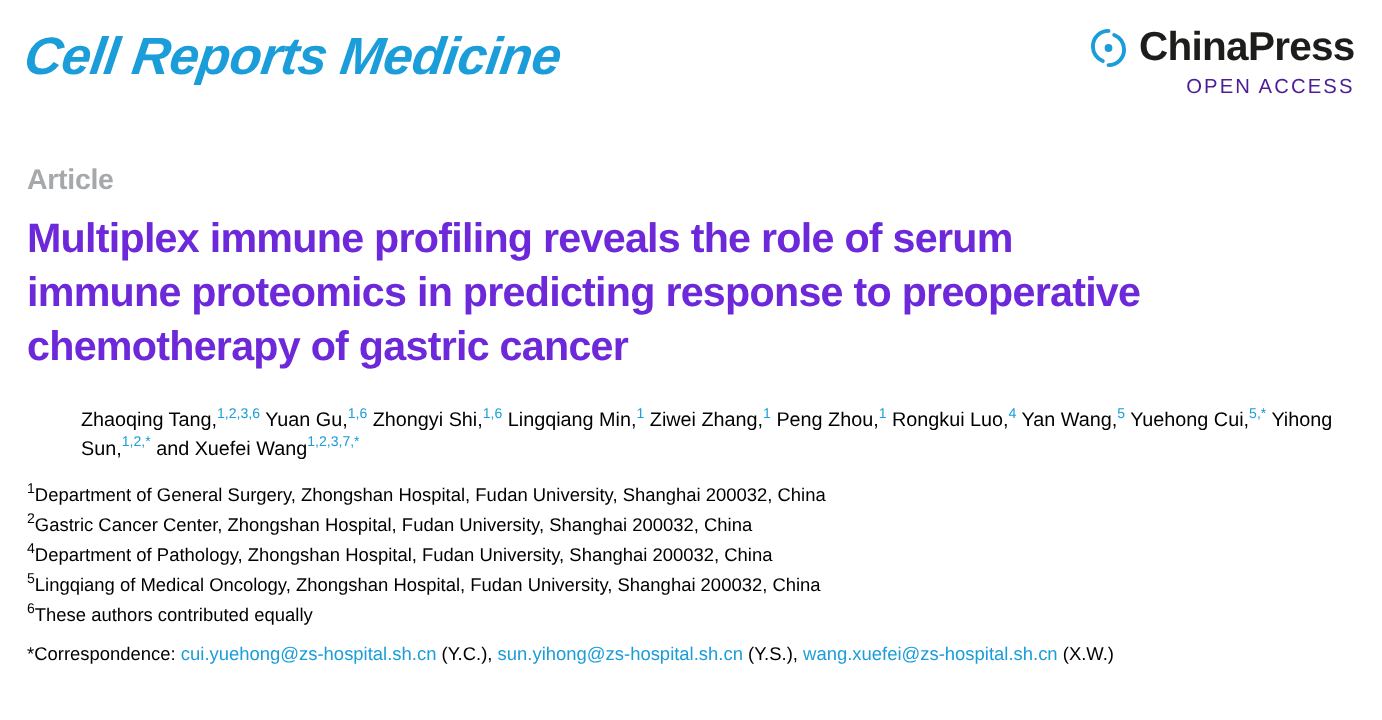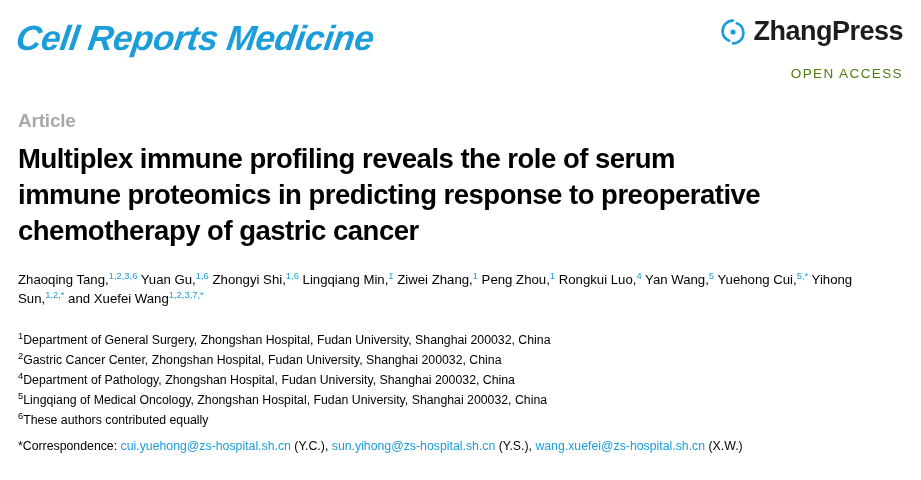--- a/index.html
+++ b/index.html
@@ -63,68 +63,69 @@
     font-size: 27px;
     font-weight: bold;
     color: #1d1d1b;
     line-height: 1;
     letter-spacing: -0.5px;
   }
   .brand-name .cell {
     color: #1d1d1b;
   }
   .open-access {
-    margin-top: 21px;
+    margin-top: 5px;
     font-size: 13.5px;
-    color: #4d7c0f;
+    color: #4c1d95;
     letter-spacing: 1.4px;
   }
 
   
   .article-label {
     margin-top: 32px;
     font-size: 19px;
     font-weight: bold;
     color: #a6a8ab;
     letter-spacing: -0.2px;
   }
 
   
   .paper-title {
     margin-top: 9px;
     font-size: 27.5px;
     font-weight: bold;
     line-height: 1.3;
-    color: #000000;
+    color: #6d28d9;
     letter-spacing: -0.5px;
     max-width: 760px;
   }
 
   
   .authors {
     margin-top: 22px;
     font-size: 13.2px;
     line-height: 1.45;
     color: #000000;
     max-width: 880px;
+    margin-left: 36px;
   }
   .authors sup,
   .aff sup,
   .note sup {
     font-size: 9.4px;
     vertical-align: super;
     line-height: 0;
   }
   .authors sup {
     color: #1a9dd9;
   }
 
   
   .affiliations {
-    margin-top: 21px;
+    margin-top: 11px;
   }
   .aff, .note {
     font-size: 12.3px;
     line-height: 1.63;
     color: #000000;
   }
   .aff sup, .note sup {
     color: #000000;
   }
 
@@ -152,21 +153,21 @@
 
     <div class="brand">
       <div class="brand-row">
         <span class="brand-mark">
           <svg width="26" height="26" viewBox="0 0 26 26" xmlns="http://www.w3.org/2000/svg">
             <path d="M13 1.6 C7.2 1.6 2.6 6.2 2.6 12 C2.6 16.4 5.3 20.2 9.2 21.7" fill="none" stroke="#1a9dd9" stroke-width="2.6" stroke-linecap="round"></path>
             <path d="M13 24.4 C18.8 24.4 23.4 19.8 23.4 14 C23.4 9.6 20.7 5.8 16.8 4.3" fill="none" stroke="#1a9dd9" stroke-width="2.6" stroke-linecap="round"></path>
             <circle cx="13" cy="13" r="2.6" fill="#1a9dd9"></circle>
           </svg>
         </span>
-        <span class="brand-name"><span class="cell">Zhang</span><span>Press</span></span>
+        <span class="brand-name"><span class="cell">China</span><span>Press</span></span>
       </div>
       <div class="open-access">OPEN ACCESS</div>
     </div>
   </div>
 
   <div class="article-label">Article</div>
 
   <h1 class="paper-title">Multiplex immune profiling reveals the role of serum immune proteomics in predicting response to preoperative chemotherapy of gastric cancer</h1>
 
   <div class="authors"><span>Zhaoqing Tang,</span><sup>1,2,3,6</sup> <span>Yuan Gu,</span><sup>1,6</sup> <span>Zhongyi Shi,</span><sup>1,6</sup> <span>Lingqiang Min,</span><sup>1</sup> <span>Ziwei Zhang,</span><sup>1</sup> <span>Peng Zhou,</span><sup>1</sup> <span>Rongkui Luo,</span><sup>4</sup> <span>Yan Wang,</span><sup>5</sup> <span>Yuehong Cui,</span><sup>5,*</sup> <span>Yihong Sun,</span><sup>1,2,*</sup> <span>and Xuefei Wang</span><sup>1,2,3,7,*</sup></div>

